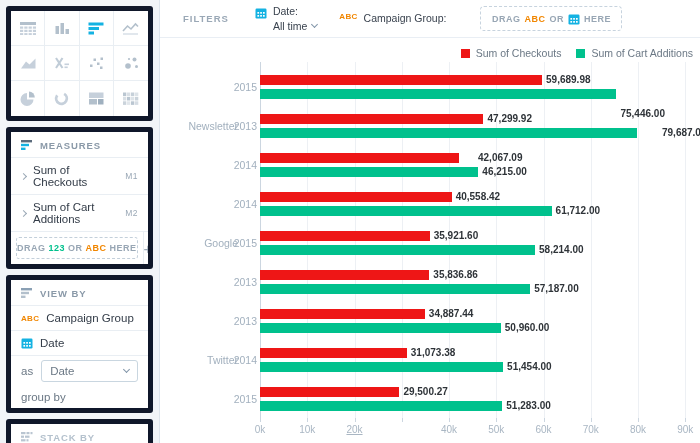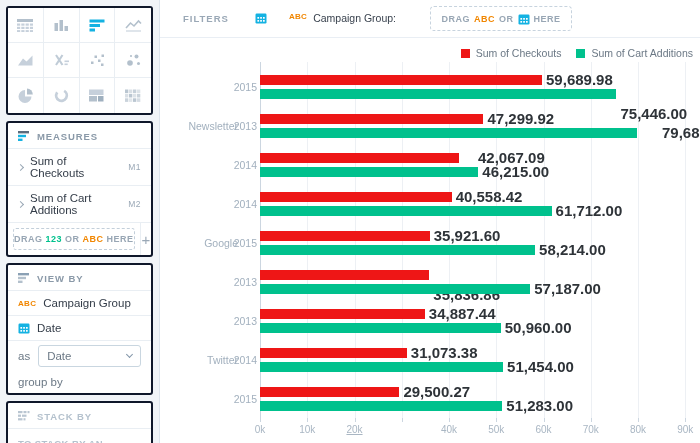--- a/index.html
+++ b/index.html
@@ -6,21 +6,21 @@
   html,body { margin:0; padding:0; }
   body {
     width:700px; height:443px; overflow:hidden; position:relative;
     font-family:"Liberation Sans", sans-serif; background:#fff; color:#464e56;
   }
   
   .sidebar {
     position:absolute; left:0; top:0; width:160px; height:443px;
     background:#f1f4f8; border-right:1px solid #dde4ec; padding:6px;
   }
-  .panel { background:#fff; border:2px solid #0f172a; border-radius:3px; margin-bottom:6px; overflow:hidden; }
+  .panel { background:#fff; border:5px solid #0f172a; border-radius:3px; margin-bottom:6px; overflow:hidden; }
   .vis-grid { display:grid; grid-template-columns:repeat(4,1fr); }
   .vis-cell {
     height:35px; display:flex; align-items:center; justify-content:center;
     border-right:1px solid #e9eef3; border-bottom:1px solid #e9eef3; cursor:pointer; background:#fff;
   }
   .vis-cell:nth-child(4n) { border-right:none; }
   .vis-cell:nth-child(n+9) { border-bottom:none; }
   .sec-head {
     display:flex; align-items:center; gap:7px; padding:7px 10px 6px;
     border-bottom:1px solid #e9eef3; font-size:9.5px; font-weight:bold;
@@ -70,21 +70,21 @@
   .legend { position:absolute; top:9px; right:7px; display:flex; gap:15px; }
   .legend-item { display:flex; align-items:center; font-size:10.5px; color:#6b7885; cursor:pointer; }
   .swatch { width:9px; height:9px; margin-right:6px; }
   .gridline { position:absolute; width:1px; top:24px; height:356px; background:#edf0f4; }
   .axisline { position:absolute; width:1px; top:24px; height:356px; background:#ccd6e0; }
   .tickmark { position:absolute; width:1px; height:4px; top:380px; background:#ccd6e0; }
   .tick-label { position:absolute; top:386px; width:40px; margin-left:-20px; text-align:center; font-size:10px; color:#a9b6c3; }
   .cat-label { position:absolute; left:0; width:78px; text-align:right; font-size:10.5px; color:#a2b0be; line-height:12px; }
   .year-label { position:absolute; left:0; width:97px; text-align:right; font-size:10.5px; color:#a2b0be; line-height:12px; }
   .bar { position:absolute; height:10px; cursor:pointer; }
-  .bar-label { position:absolute; height:10px; line-height:10.5px; font-size:15px; font-weight:bold; color:#2e3338; white-space:nowrap; }
+  .bar-label { position:absolute; height:10px; line-height:10.5px; font-size:10px; font-weight:bold; color:#2e3338; white-space:nowrap; }
   svg .g1 { fill:#b3c0cc; } svg .g2 { fill:#c6d0db; } svg .g3 { fill:#9fb0bf; }
 </style>
 </head>
 <body>
 
 <div class="sidebar">
 
   <div class="panel vis-grid">
     <div class="vis-cell">
         <svg width="16" height="14" viewBox="0 0 16 14">
@@ -302,20 +302,27 @@
             <rect x="0.5" y="1.5" width="11" height="10" rx="1.2" fill="#14b2e2"></rect>
             <g fill="#ffffff">
               <rect x="2.4" y="5" width="1.7" height="1.7"></rect>
               <rect x="5.2" y="5" width="1.7" height="1.7"></rect>
               <rect x="8" y="5" width="1.7" height="1.7"></rect>
               <rect x="2.4" y="8" width="1.7" height="1.7"></rect>
               <rect x="5.2" y="8" width="1.7" height="1.7"></rect>
               <rect x="8" y="8" width="1.7" height="1.7"></rect>
             </g>
           </svg></span>
+      <div class="f-text">
+        <div>Date:</div>
+        <div class="f-value">
+          <span>All time</span>
+          <span class="chev-d"></span>
+        </div>
+      </div>
     </div>
 
     <div class="filter-item">
       <span class="f-icon abc-icon">ABC</span>
       <div class="f-text">
         <div>Campaign Group:</div>
       </div>
     </div>
 
     <div class="drag-zone-top">
@@ -401,21 +408,21 @@
       <div class="bar" style="left: 100px; top: 168px; width: 291.589px; background: rgb(0, 193, 141);"></div>
       <div class="bar-label" style="left: 395.589px; top: 168px;">61,712.00</div>
       <div class="cat-label" style="top: 199px;">Google</div>
       <div class="year-label" style="top: 199px;">2015</div>
       <div class="bar" style="left: 100px; top: 193px; width: 169.73px; background: rgb(238, 22, 22);"></div>
       <div class="bar-label" style="left: 273.73px; top: 193px;">35,921.60</div>
       <div class="bar" style="left: 100px; top: 207px; width: 275.061px; background: rgb(0, 193, 141);"></div>
       <div class="bar-label" style="left: 379.061px; top: 207px; text-align: right;">58,214.00</div>
       <div class="year-label" style="top: 238px;">2013</div>
       <div class="bar" style="left: 100px; top: 232px; width: 169.329px; background: rgb(238, 22, 22);"></div>
-      <div class="bar-label" style="left: 273.329px; top: 232px; margin-top: 20px;">35,836.86</div>
+      <div class="bar-label" style="left: 273.329px; top: 232px;">35,836.86</div>
       <div class="bar" style="left: 100px; top: 246px; width: 270.209px; background: rgb(0, 193, 141);"></div>
       <div class="bar-label" style="left: 374.209px; top: 246px;">57,187.00</div>
       <div class="year-label" style="top: 277px;">2013</div>
       <div class="bar" style="left: 100px; top: 271px; width: 164.843px; background: rgb(238, 22, 22);"></div>
       <div class="bar-label" style="left: 268.843px; top: 271px;">34,887.44</div>
       <div class="bar" style="left: 100px; top: 285px; width: 240.786px; background: rgb(0, 193, 141);"></div>
       <div class="bar-label" style="left: 344.786px; top: 285px;">50,960.00</div>
       <div class="cat-label" style="top: 316px;">Twitter</div>
       <div class="year-label" style="top: 316px;">2014</div>
       <div class="bar" style="left: 100px; top: 310px; width: 146.822px; background: rgb(238, 22, 22);"></div>

